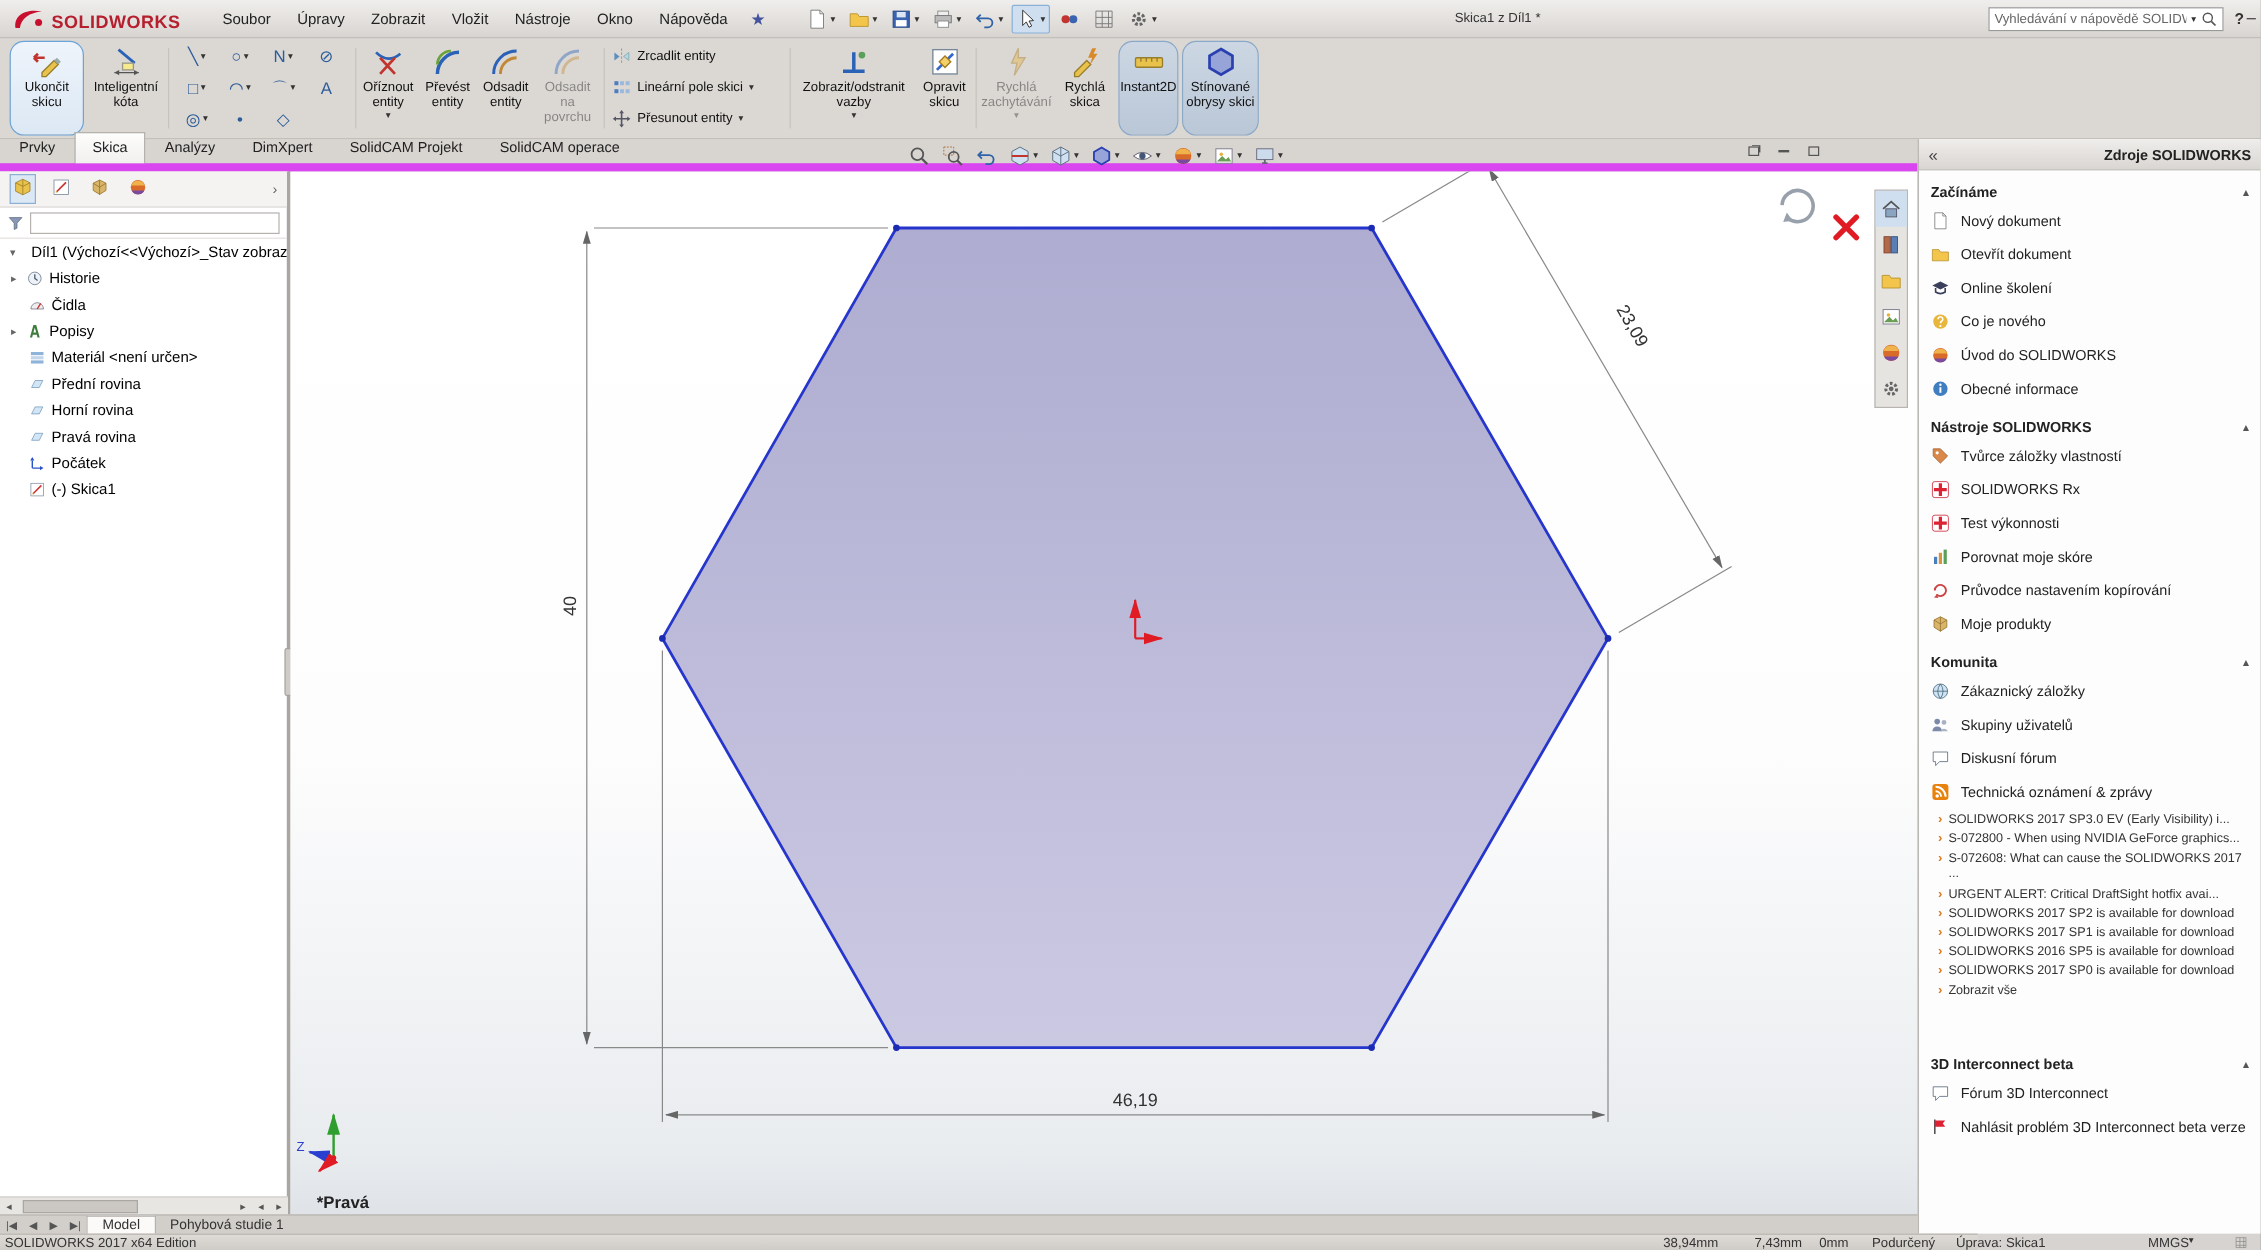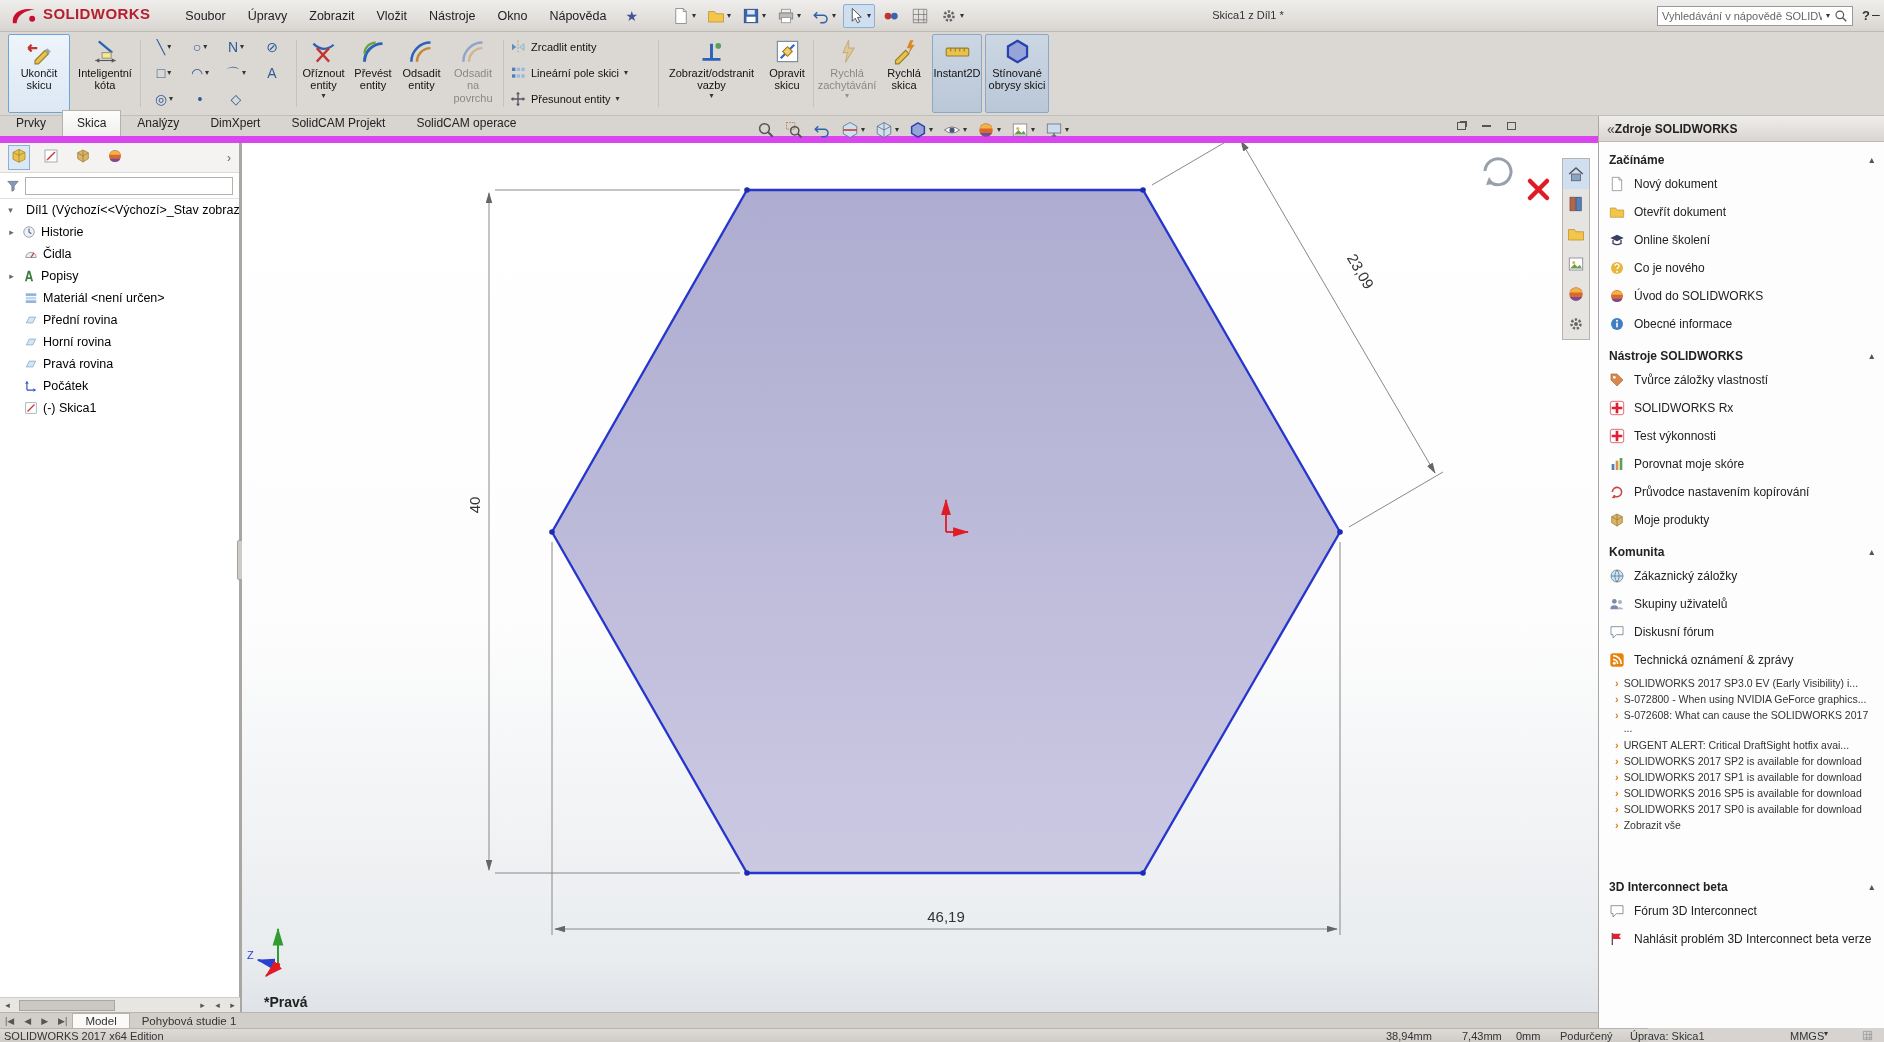--- a/index.html
+++ b/index.html
@@ -4,37 +4,37 @@
 <style>
 *{box-sizing:border-box;margin:0;padding:0}
 html,body{background:#9a9a9a}
 body{font-family:"Liberation Sans",sans-serif}
 #app{position:relative;width:1884px;height:1042px;background:#d6d3d0;overflow:hidden;font-size:12px;color:#1a1a1a}
 svg.ic{display:block}
 .ic14{width:14px;height:14px}.ic16{width:16px;height:16px}.ic18{width:18px;height:18px}.ic26{width:27px;height:27px}
 .cv{font-size:8px;color:#333;line-height:1}
 
 #titlebar{position:absolute;left:0;top:0;right:0;height:32px;background:linear-gradient(#f0eeec,#d8d5d1);border-bottom:1px solid #bdbab6;display:flex;align-items:center}
-.brand{display:flex;align-items:flex-start;gap:5px;padding:0 10px 0 8px}
+.brand{display:flex;align-items:flex-end;gap:5px;padding:0 10px 0 8px}
 .brand-name{font-size:15px;font-weight:bold;color:#b51f2e;letter-spacing:.4px}
 .menus{display:flex;align-items:center;margin-left:14px}
 .menu{font-size:12.5px;padding:6px 11px;color:#222}
 .pinstar{color:#44549c;font-size:14px;padding:0 8px}
 .qat{display:flex;align-items:center;margin-left:22px;gap:3px}
 .qbtn{display:flex;align-items:center;gap:2px;padding:2px 3px;border:1px solid transparent;border-radius:2px}
 .qbtn.on{background:#cfdff0;border:1px solid #8ab0d8}
 #doc-title{position:absolute;left:1248px;top:9px;transform:translateX(-50%);font-size:11px;color:#333;white-space:nowrap}
 #searchbox{position:absolute;right:31px;top:6px;width:196px;height:20px;background:#fff;border:1px solid #999;display:flex;align-items:center;padding:0 4px;gap:4px}
 .sinput{border:none;outline:none;flex:1;font-size:11px;color:#444;font-family:"Liberation Sans",sans-serif;background:transparent}
 .sinput::placeholder{color:#666}
 #help-btn{position:absolute;right:14px;top:8px;font-size:13px;color:#333;font-weight:bold}
 #min-btn{position:absolute;right:0px;top:6px;font-size:14px;color:#333;width:12px;overflow:hidden}
 
 #ribbon{position:absolute;left:0;top:32px;right:0;height:84px;background:#dbd8d4;border-bottom:1px solid #c2bfbb}
-.rbig{position:absolute;top:2px;height:79px;display:flex;flex-direction:column;align-items:center;padding-top:3px;border:1px solid transparent;border-radius:2px;text-align:center}
+.rbig{position:absolute;top:2px;height:79px;display:flex;flex-direction:column;align-items:center;padding-top:3px;border:1px solid transparent;border-radius:12px;text-align:center}
 .rbig .lbl{font-size:11px;line-height:1.12;color:#111;margin-top:2px}
 .rbig.sel{border-color:#6ea4d8;background:linear-gradient(#eef4fb,#dce8f4)}
 .rbig.pressed{border-color:#8aa8c8;background:linear-gradient(#ccd7e3,#bac7d7)}
 .rbig.dis{opacity:.42}
 .rsep{position:absolute;top:8px;bottom:8px;width:1px;background:#c6c3bf}
 #entity-grid{position:absolute;left:146px;top:2px;width:148px}
 .grow{display:flex}
 .gcell{width:36px;height:26px;display:flex;align-items:center;justify-content:center;gap:2px}
 .gg{font-size:14px;color:#2d5d99;line-height:1}
 #mirror-col{position:absolute;left:508px;top:2px;width:148px}
@@ -67,21 +67,21 @@
 .sthumb{position:absolute;left:4px;top:1px;width:96px;height:11px;background:#cbc8c4;border:1px solid #aaa7a3}
 #splitter{position:absolute;left:240px;top:143px;width:2px;height:869px;background:#aaa7a3}
 #split-handle{position:absolute;left:237px;top:540px;width:8px;height:40px;background:#cfccc8;border:1px solid #a5a29e;border-radius:2px}
 #graphics{position:absolute;left:242px;top:143px;width:1356px;height:869px;background:linear-gradient(#ffffff 0%,#fdfdfd 55%,#e9ecef 94%,#dfe3e7 100%)}
 
 #panetabs{position:absolute;left:1562px;top:158px;width:28px;background:#e6e4e1;border:1px solid #b8b5b1;display:flex;flex-direction:column}
 .ptab{height:30px;display:flex;align-items:center;justify-content:center}
 .ptab.on{background:#cfdff0}
 #taskpane{position:absolute;left:1598px;top:116px;width:286px;height:912px;background:#fdfdfd;border-left:1px solid #aaa7a3;overflow:hidden}
 #tp-header{height:26px;background:linear-gradient(#efedeb,#d9d6d2);border-bottom:1px solid #bdbab6;display:flex;align-items:center;padding:0 8px}
-#tp-title{flex:1;text-align:left;font-weight:bold;font-size:12px;color:#222}
+#tp-title{flex:1;text-align:right;font-weight:bold;font-size:12px;color:#222}
 .tp-head{display:flex;justify-content:space-between;align-items:center;font-weight:700;font-size:12px;padding:3px 10px;margin-top:8px;color:#222}
 .chev{font-size:9px;color:#555}
 .tp-item{height:28px;display:flex;align-items:center;gap:9px;padding:0 10px;font-size:12px;color:#222;white-space:nowrap;overflow:hidden}
 .tp-news{padding:0 6px 0 16px;font-size:10.5px;line-height:1.3;color:#333;display:flex;gap:5px;margin:2.5px 0;align-items:flex-start}
 .na{color:#e07a1f;font-weight:bold;font-size:11px;line-height:1.2}
 .gap40{height:34px}
 
 #modeltabs{position:absolute;left:0;top:1012px;width:1598px;height:16px;background:#d2cfcb;border-top:1px solid #b8b5b1;display:flex;align-items:center;font-size:11px}
 .mnav{color:#555;font-size:9px;padding:0 5px}
 .mtab{padding:0 12px;height:15px;display:flex;align-items:center;font-size:11.5px;color:#333}

